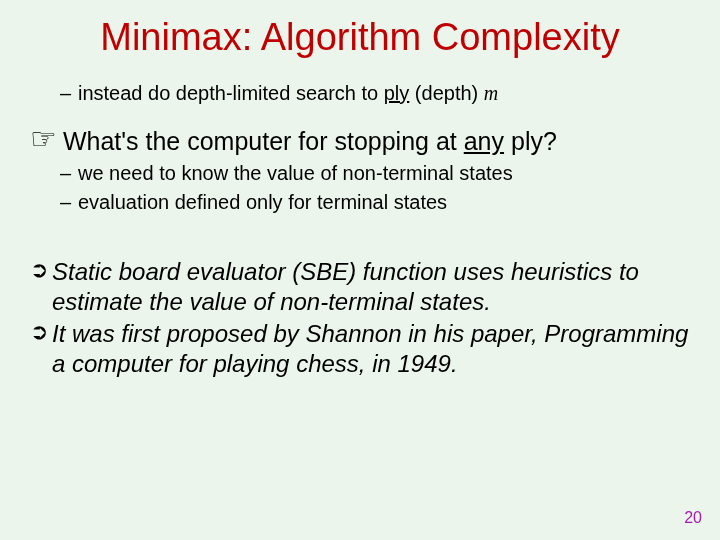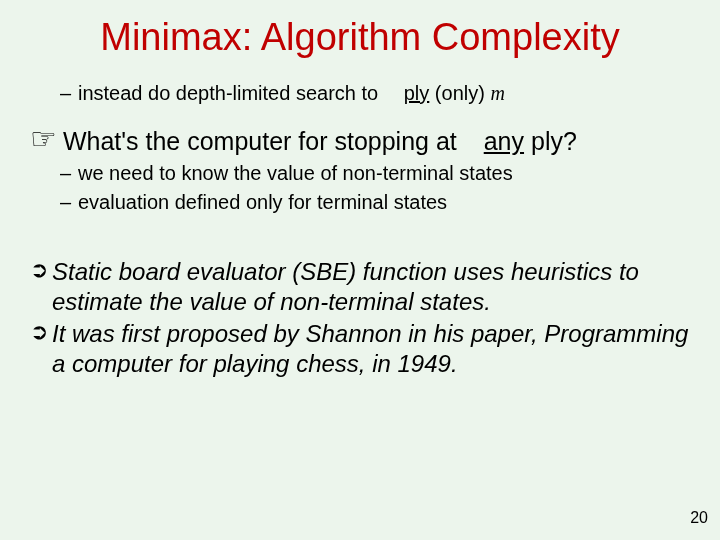--- a/index.html
+++ b/index.html
@@ -86,38 +86,38 @@
     text-align: left;
   }
   .arrow-text {
     font-size: 24px;
     font-style: italic;
     line-height: 1.25;
   }
   .serif-ital { font-family: "Times New Roman", Times, serif; font-style: italic; }
   .slide-num {
     position: absolute;
-    right: 12px;
+    right: 18px;
     bottom: 10px;
     font-size: 16px;
-    color: #000000;
+    color: #a21caf;
     text-align: right;
   }
-  .uline { text-decoration: underline; margin-left: 20px; }
+  .uline { text-decoration: underline; }
 </style>
 </head>
 <body>
 
 <div class="slide">
 
   <h1 class="title">Minimax: Algorithm Complexity</h1>
 
 
   <div class="sub">
-    <span>instead do depth-limited search to </span><span class="uline">ply</span><span> (only) </span><span class="serif-ital">m</span>
+    <span>instead do depth-limited search to </span><span class="uline">ply</span><span> (depth) </span><span class="serif-ital">m</span>
   </div>
 
   <div class="hand-row">
     <span class="hand-icon">☞</span>
     <span class="hand-text">
       <span>What's the computer for stopping at </span><span class="uline">any</span><span> ply?</span>
     </span>
   </div>
 
   <div class="sub">we need to know the value of non-terminal states</div>

